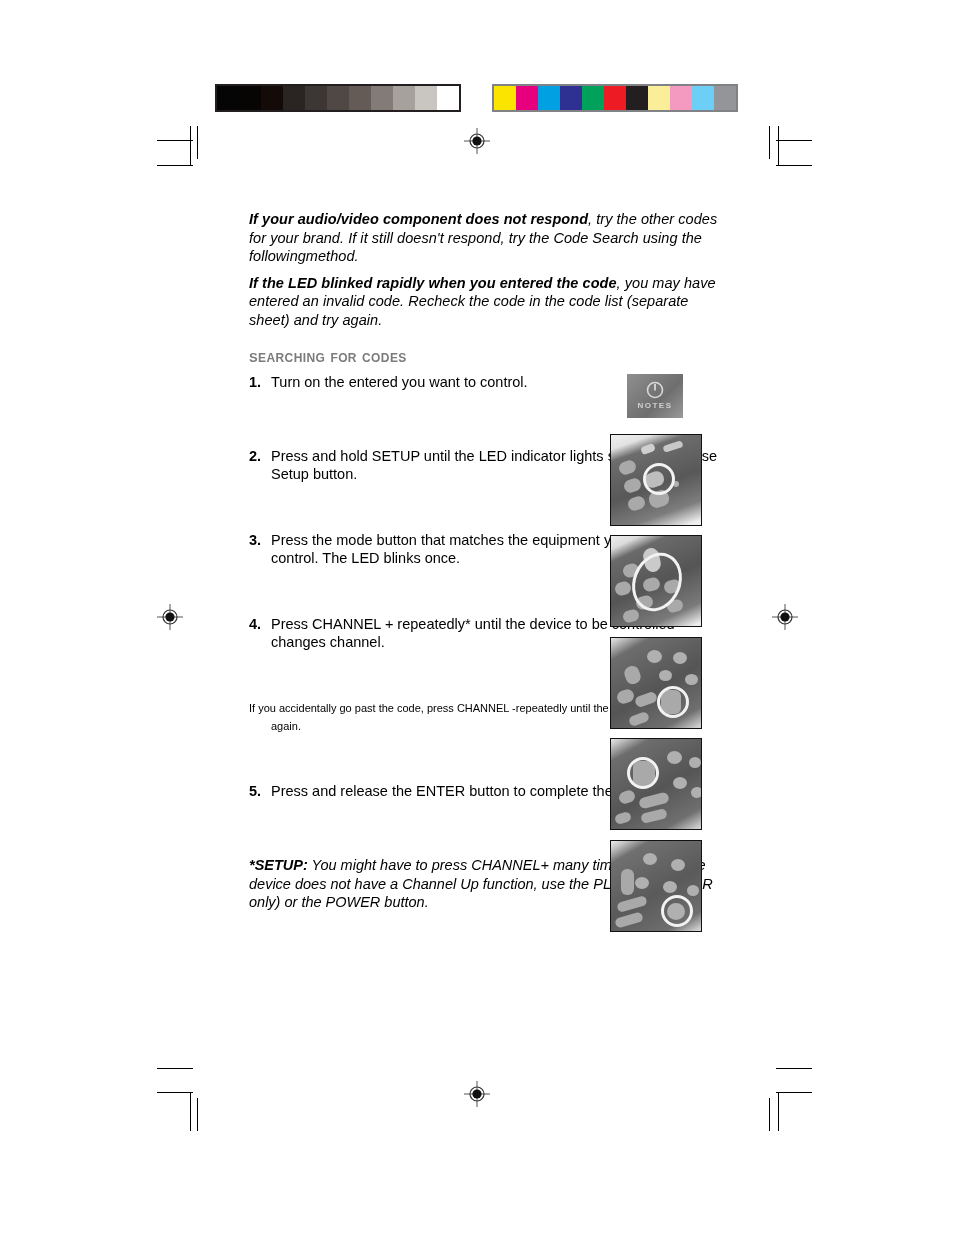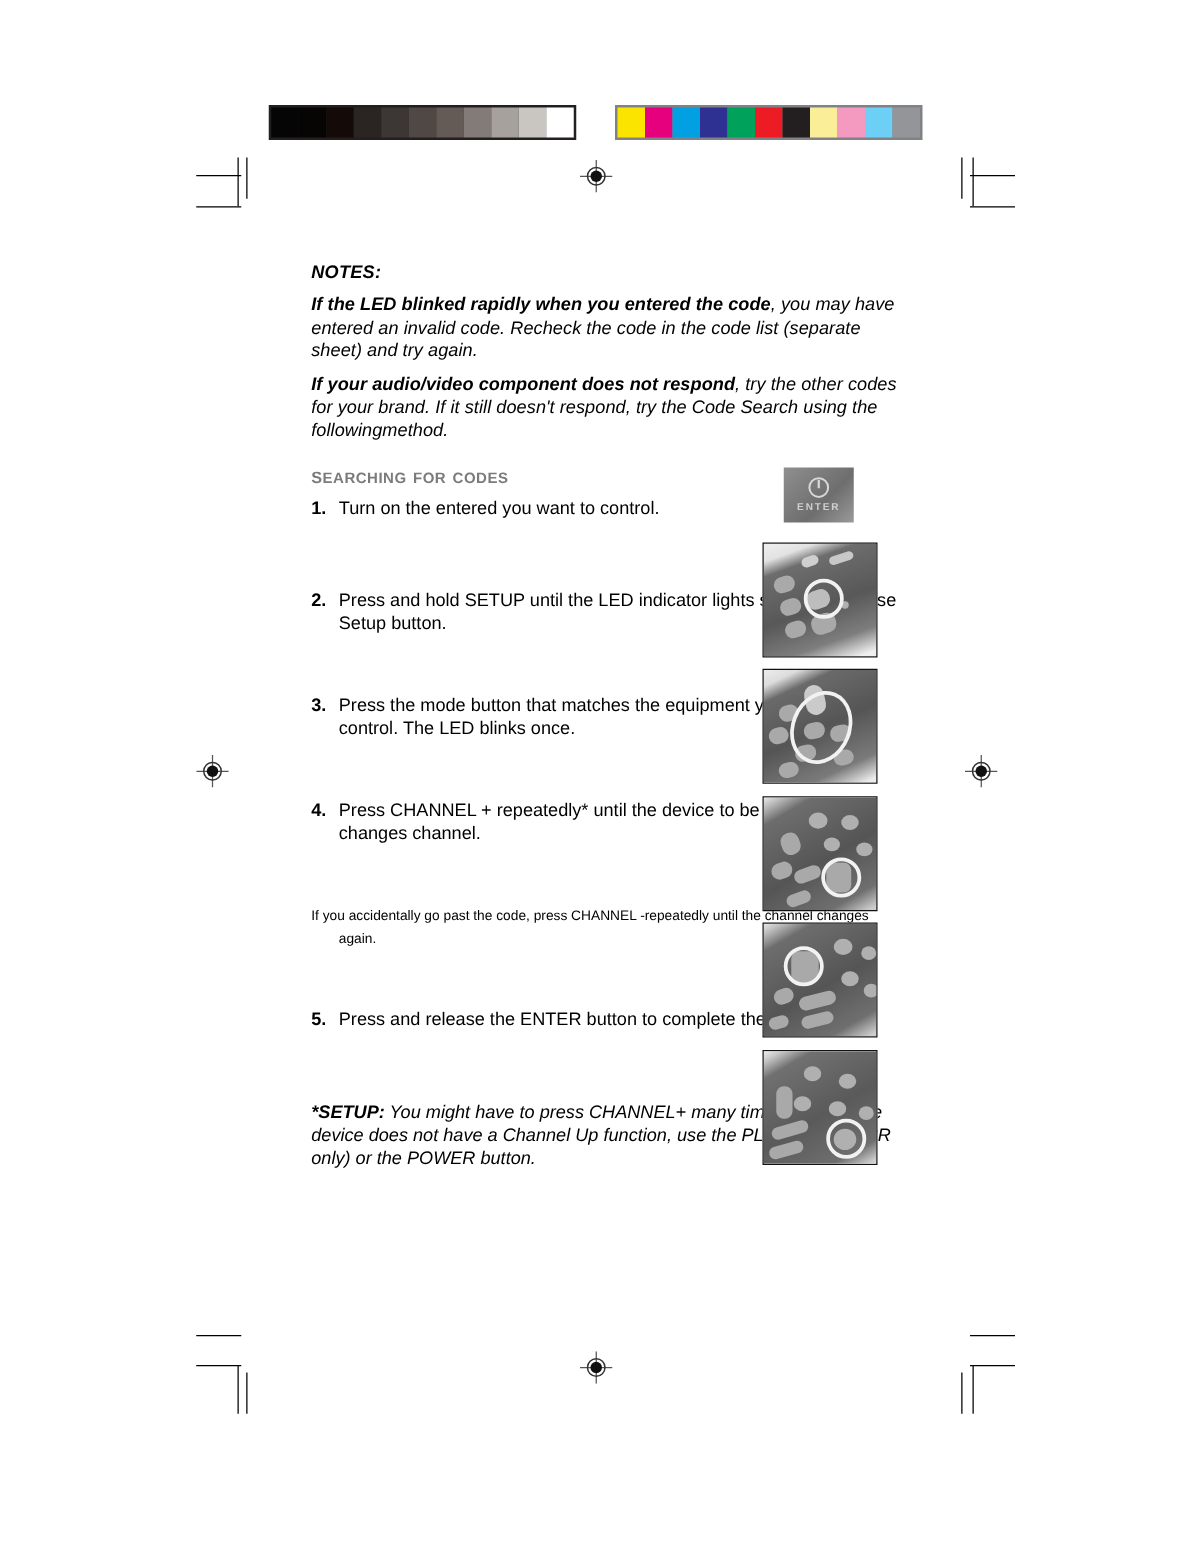--- a/index.html
+++ b/index.html
@@ -212,28 +212,27 @@
   <svg width="26" height="26" viewBox="0 0 26 26">
     <line x1="13" y1="0" x2="13" y2="26" stroke="#555" stroke-width="1"></line>
     <line x1="0" y1="13" x2="26" y2="13" stroke="#555" stroke-width="1"></line>
     <circle cx="13" cy="13" r="7" fill="none" stroke="#333" stroke-width="1.2"></circle>
     <circle cx="13" cy="13" r="4.6" fill="#111"></circle>
   </svg>
 </div>
 
 <div class="page-content">
 
-  <div class="notes-head">NOTES:</div>
+
+  <p class="note-para">
+    <b>If your audio/video component does not respond</b><span>, try the other codes for your brand. If it still doesn't respond, try the Code Search using the followingmethod.</span>
+  </p>
 
   <p class="note-para">
     <b>If the LED blinked rapidly when you entered the code</b><span>, you may have entered an invalid code. Recheck the code in the code list (separate sheet) and try again.</span>
-  </p>
-
-  <p class="note-para">
-    <b>If your audio/video component does not respond</b><span>, try the other codes for your brand. If it still doesn't respond, try the Code Search using the followingmethod.</span>
   </p>
 
   <div class="section-head">Searching For Codes</div>
 
   <div class="steps">
 
     <div class="step" style="margin-top:2px;">
       <span class="num">1.</span>
       <span class="body">Turn on the entered you want to control.</span>
     </div>
@@ -268,21 +267,21 @@
 
 </div>
 
 <div class="photo" style="left:622px; top:368px; width:66px; height:58px; border:none;">
   <div class="scene" style="background:#ffffff;"></div>
   <div style="position:absolute; left:5px; top:6px; width:56px; height:44px; background:linear-gradient(135deg,#8f8f8f,#6e6e6e 60%,#9a9a9a);"></div>
   <svg style="position:absolute; left:24px; top:13px;" width="18" height="18" viewBox="0 0 18 18">
     <circle cx="9" cy="9" r="7.5" fill="none" stroke="#d8d8d8" stroke-width="1.6"></circle>
     <line x1="9" y1="3" x2="9" y2="9.5" stroke="#d8d8d8" stroke-width="1.8"></line>
   </svg>
-  <div class="pw-label" style="top:33px;">ENTER</div>
+  <div class="pw-label" style="top:33px;">NOTES</div>
 </div>
 
 <div class="photo" style="left:610px; top:434px; width:90px; height:90px;">
   <div class="scene" style="background:linear-gradient(160deg,#f0f0f0 0%,#e2e2e2 12%,#6d6d6d 22%,#585858 55%,#7d7d7d 80%,#efefef 96%);"></div>
   <div class="btn-blob" style="left:8px;  top:26px; width:17px; height:13px; transform:rotate(-18deg);"></div>
   <div class="btn-blob" style="left:13px; top:44px; width:17px; height:13px; transform:rotate(-18deg);"></div>
   <div class="btn-blob" style="left:17px; top:62px; width:17px; height:13px; transform:rotate(-18deg);"></div>
   <div class="btn-blob" style="left:34px; top:37px; width:19px; height:15px; transform:rotate(-18deg); background:#bdbdbd;"></div>
   <div class="btn-blob" style="left:38px; top:56px; width:20px; height:16px; transform:rotate(-18deg);"></div>
   <div class="btn-round" style="left:62px; top:46px; width:6px; height:6px;"></div>

